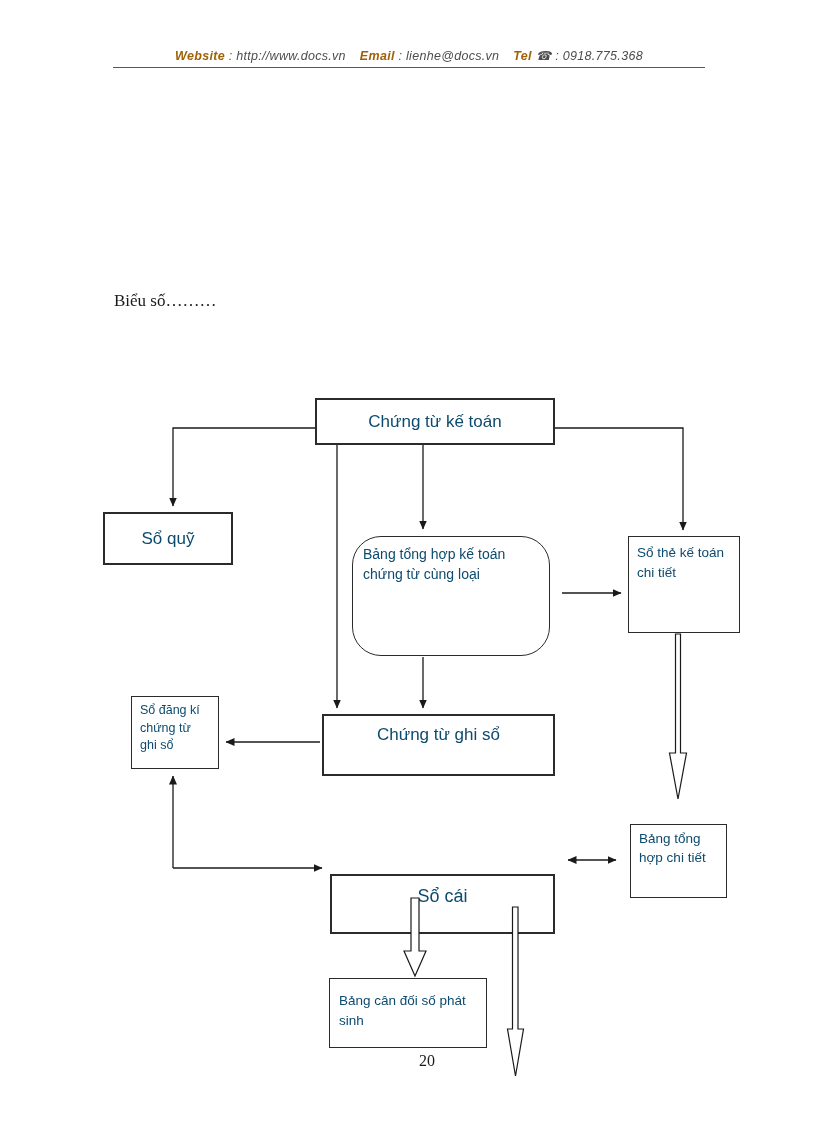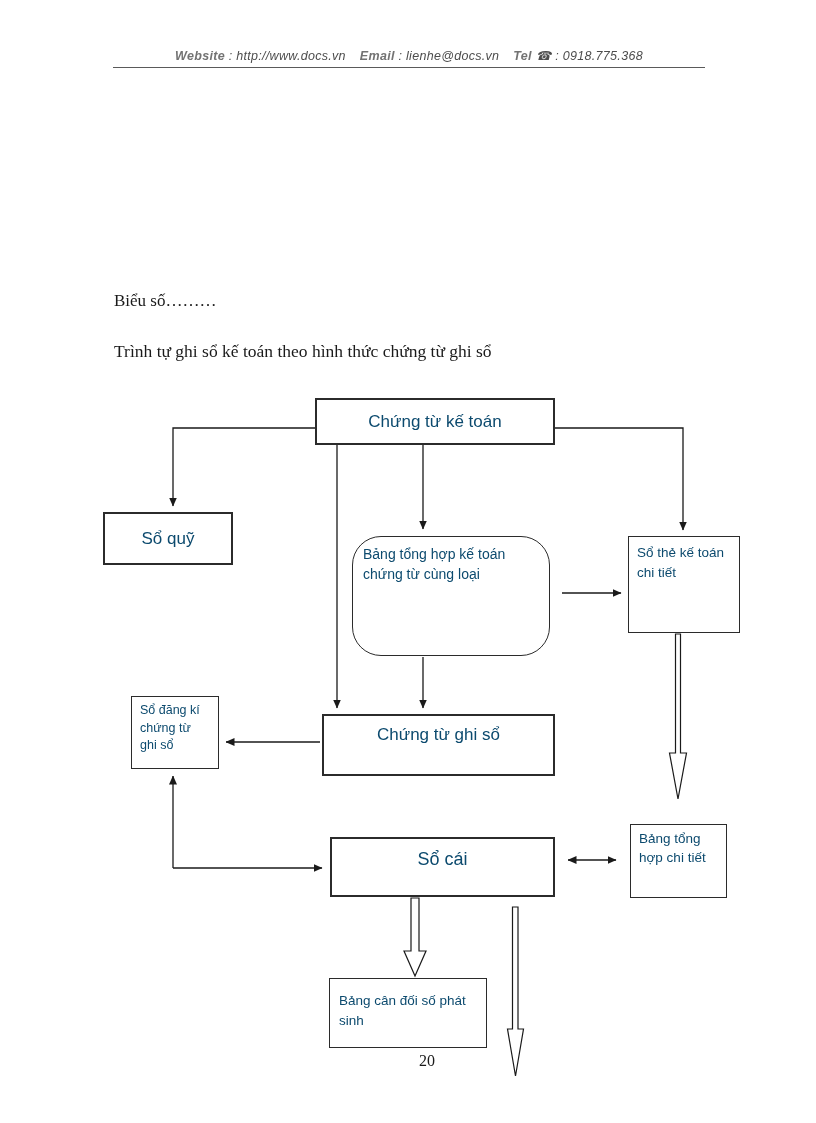--- a/index.html
+++ b/index.html
@@ -6,21 +6,21 @@
   .page{
     position:relative;width:816px;height:1123px;background:#ffffff;
     overflow:hidden;font-family:"Liberation Serif",serif;color:#1a1a1a;
   }
   
   .hdr{
     position:absolute;left:113px;top:48px;width:592px;text-align:center;
     font-family:"Liberation Sans",sans-serif;font-style:italic;
     font-size:12.5px;color:#4d4d4d;letter-spacing:.3px;white-space:nowrap;
   }
-  .hdr b{font-weight:bold;color:#737373;}
+  .hdr b{font-weight:bold;color:#a16207;}
   .hdr .gap{display:inline-block;width:14px;}
   .hdr-rule{position:absolute;left:113px;top:67px;width:592px;height:1px;background:#5a5a5a;}
   
   .caption{position:absolute;left:114px;top:291px;font-size:17px;}
   .doc-title{position:absolute;left:114px;top:341px;font-size:17.5px;}
   .page-num{position:absolute;left:347px;top:1052px;width:160px;text-align:center;font-size:16px;}
   
   .box{
     position:absolute;box-sizing:border-box;background:#fff;
     border:1.5px solid #2b2b2b;
@@ -35,21 +35,20 @@
 <body>
 
 <div class="page">
 
   <div class="hdr">
     <b>Website</b><span> : http://www.docs.vn</span><span class="gap"></span><b>Email</b><span> : lienhe@docs.vn</span><span class="gap"></span><b>Tel</b> <span>☎</span><span> : 0918.775.368</span>
   </div>
   <div class="hdr-rule"></div>
 
   <div class="caption">Biểu số………</div>
-  <div class="doc-title">Trình tự ghi sổ kế toán theo hình thức chứng từ ghi sổ</div>
 
   <div class="box thick center" style="left:315px;top:398px;width:240px;height:47px;font-size:17px;">
     <span>Chứng từ kế toán</span>
   </div>
 
   <div class="box thick center" style="left:103px;top:512px;width:130px;height:53px;font-size:17px;text-align:right;">
     <span>Sổ quỹ</span>
   </div>
 
   <div class="box" style="left:352px;top:536px;width:198px;height:120px;font-size:14px;line-height:1.45;padding:7px 10px;border-radius:29px;">
@@ -61,21 +60,21 @@
   </div>
 
   <div class="box" style="left:131px;top:696px;width:88px;height:73px;font-size:12.5px;line-height:1.4;padding:5px 8px;">
     <span>Sổ đăng kí chứng từ ghi sổ</span>
   </div>
 
   <div class="box thick topcenter" style="left:322px;top:714px;width:233px;height:62px;font-size:17px;padding-top:9px;">
     <span>Chứng từ ghi sổ</span>
   </div>
 
-  <div class="box thick topcenter" style="left:330px;top:837px;width:225px;height:60px;font-size:18px;padding-top:10px;">
+  <div class="box thick topcenter" style="left:330px;top:874px;width:225px;height:60px;font-size:18px;padding-top:10px;">
     <span>Sổ cái</span>
   </div>
 
   <div class="box" style="left:630px;top:824px;width:97px;height:74px;font-size:13.5px;line-height:1.4;padding:5px 8px;">
     <span>Bảng tổng hợp chi tiết</span>
   </div>
 
   <div class="box" style="left:329px;top:978px;width:158px;height:70px;font-size:13.5px;line-height:1.45;padding:12px 9px;">
     <span>Bảng cân đối số phát sinh</span>
   </div>

